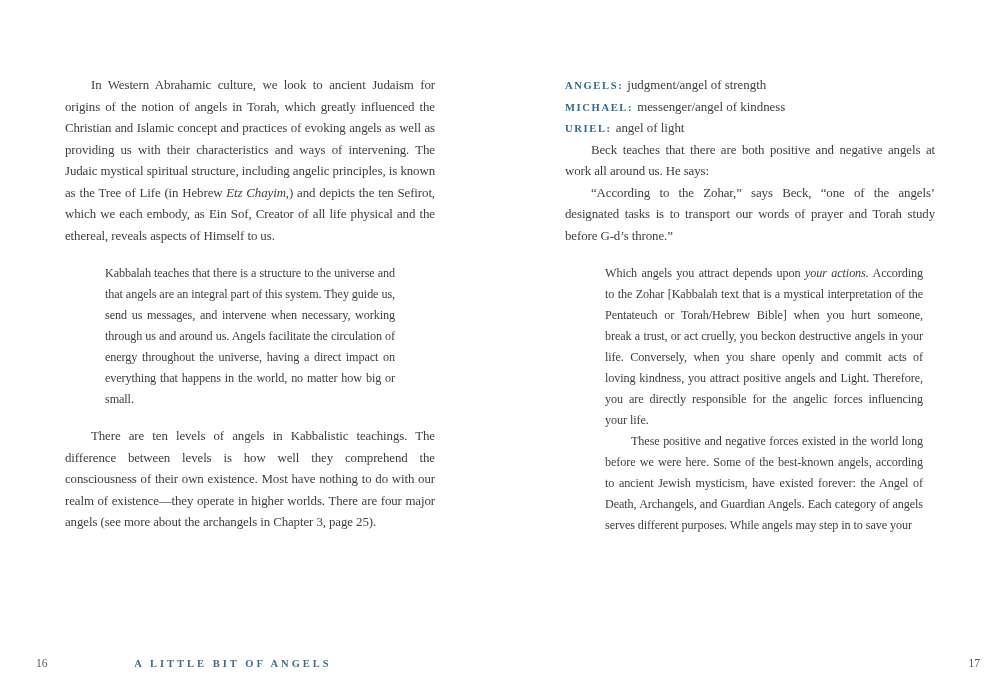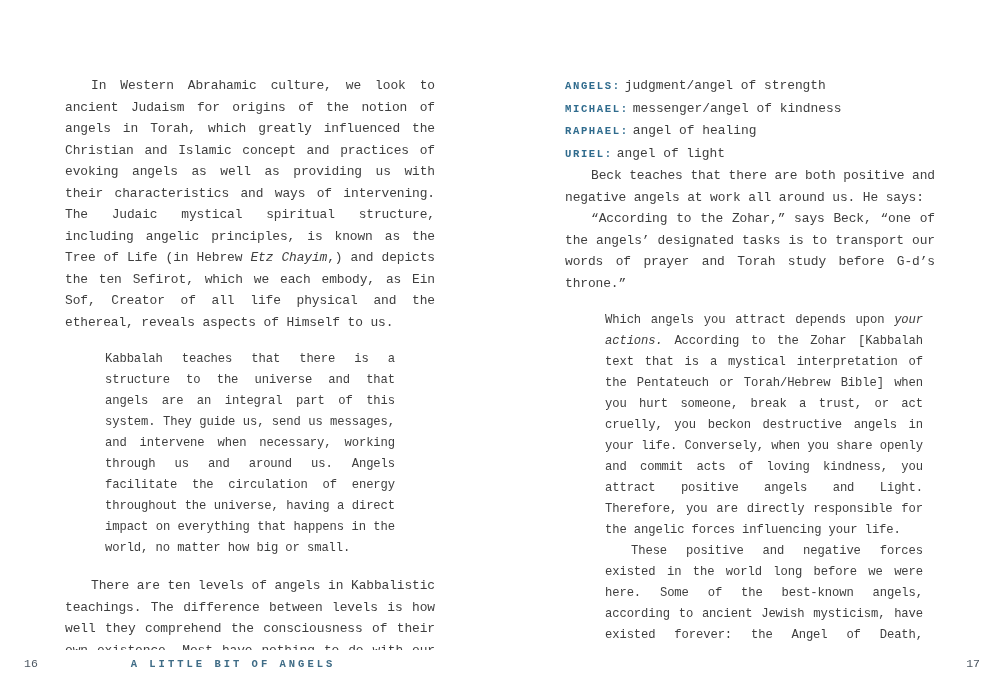--- a/index.html
+++ b/index.html
@@ -3,21 +3,21 @@
 <meta charset="utf-8">
 <style>
   * { margin: 0; padding: 0; box-sizing: border-box; }
   html, body {
     width: 1000px; height: 700px;
     background: var(--page_bg, #ffffff);
     font-family: "Liberation Serif", serif;
     color: var(--body_text, #3e3e3e);
     overflow: hidden;
   }
-  .spread { position: relative; width: 1000px; height: 700px; font-family: Liberation Mono, monospace; }
+  .spread { position: relative; width: 1000px; height: 700px; }
 
   .page {
     position: absolute; top: 75px; width: 370px;
     max-height: 575px; overflow: hidden;
   }
   .page.left  { left: 65px; }
   .page.right { left: 565px; }
 
   p.body {
     font-size: 12.9px; line-height: 21.5px;
@@ -43,21 +43,21 @@
     letter-spacing: 1.6px;
     color: var(--angel_name, #2f6b8d);
     margin-right: 4px;
   }
   .angel-desc { font-size: 12.9px; }
 
   .footer-pagenum {
     position: absolute; top: 657px;
     font-size: 11.5px; color: var(--page_number, #4a5560);
   }
-  .footer-pagenum.pn-left  { left: 24px; }
+  .footer-pagenum.pn-left  { left: 36px; }
   .footer-pagenum.pn-right { right: 20px; }
 
   .footer-title {
     position: absolute; top: 658px; width: 370px;
     text-align: center; color: var(--running_footer, #3f6c86);
   }
   .footer-title.ft-left {
     left: 48px; font-size: 10.5px; letter-spacing: 3px; font-weight: 600;
   }
   .footer-title.ft-right {
@@ -72,21 +72,20 @@
   <section class="page left">
     <p class="body indent"><span>In Western Abrahamic culture, we look to ancient Judaism for origins of the notion of angels in Torah, which greatly influenced the Christian and Islamic concept and practices of evoking angels as well as providing us with their characteristics and ways of intervening. The Judaic mystical spiritual structure, including angelic principles, is known as the Tree of Life (in Hebrew </span><em class="ital">Etz Chayim</em><span>,) and depicts the ten Sefirot, which we each embody, as Ein Sof, Creator of all life physical and the ethereal, reveals aspects of Himself to us.</span></p>
     <blockquote class="quote">Kabbalah teaches that there is a structure to the universe and that angels are an integral part of this system. They guide us, send us messages, and intervene when necessary, working through us and around us. Angels facilitate the circulation of energy throughout the universe, having a direct impact on everything that happens in the world, no matter how big or small.</blockquote>
     <p class="body indent">There are ten levels of angels in Kabbalistic teachings. The difference between levels is how well they comprehend the consciousness of their own existence. Most have nothing to do with our realm of existence—they operate in higher worlds. There are four major angels (see more about the archangels in Chapter 3, page 25).</p>
   </section>
 
   <section class="page right">
     <ul class="angel-list">
       <li><span class="angel-name">ANGELS:</span><span class="angel-desc">judgment/angel of strength</span></li>
       <li><span class="angel-name">MICHAEL:</span><span class="angel-desc">messenger/angel of kindness</span></li>
-      <li><span class="angel-name">RAPHAEL:</span><span class="angel-desc">angel of healing</span></li>
       <li><span class="angel-name">URIEL:</span><span class="angel-desc">angel of light</span></li>
     </ul>
     <p class="body indent">Beck teaches that there are both positive and negative angels at work all around us. He says:</p>
     <p class="body indent">“According to the Zohar,” says Beck, “one of the angels’ designated tasks is to transport our words of prayer and Torah study before G-d’s throne.”</p>
     <blockquote class="quote">
       <p class="qp"><span>Which angels you attract depends upon </span><em class="ital">your actions.</em><span> According to the Zohar [Kabbalah text that is a mystical interpretation of the Pentateuch or Torah/Hebrew Bible] when you hurt someone, break a trust, or act cruelly, you beckon destructive angels in your life. Conversely, when you share openly and commit acts of loving kindness, you attract positive angels and Light. Therefore, you are directly responsible for the angelic forces influencing your life.</span></p>
       <p class="qp indent">These positive and negative forces existed in the world long before we were here. Some of the best-known angels, according to ancient Jewish mysticism, have existed forever: the Angel of Death, Archangels, and Guardian Angels. Each category of angels serves different purposes. While angels may step in to save your</p>
     </blockquote>
   </section>
 

